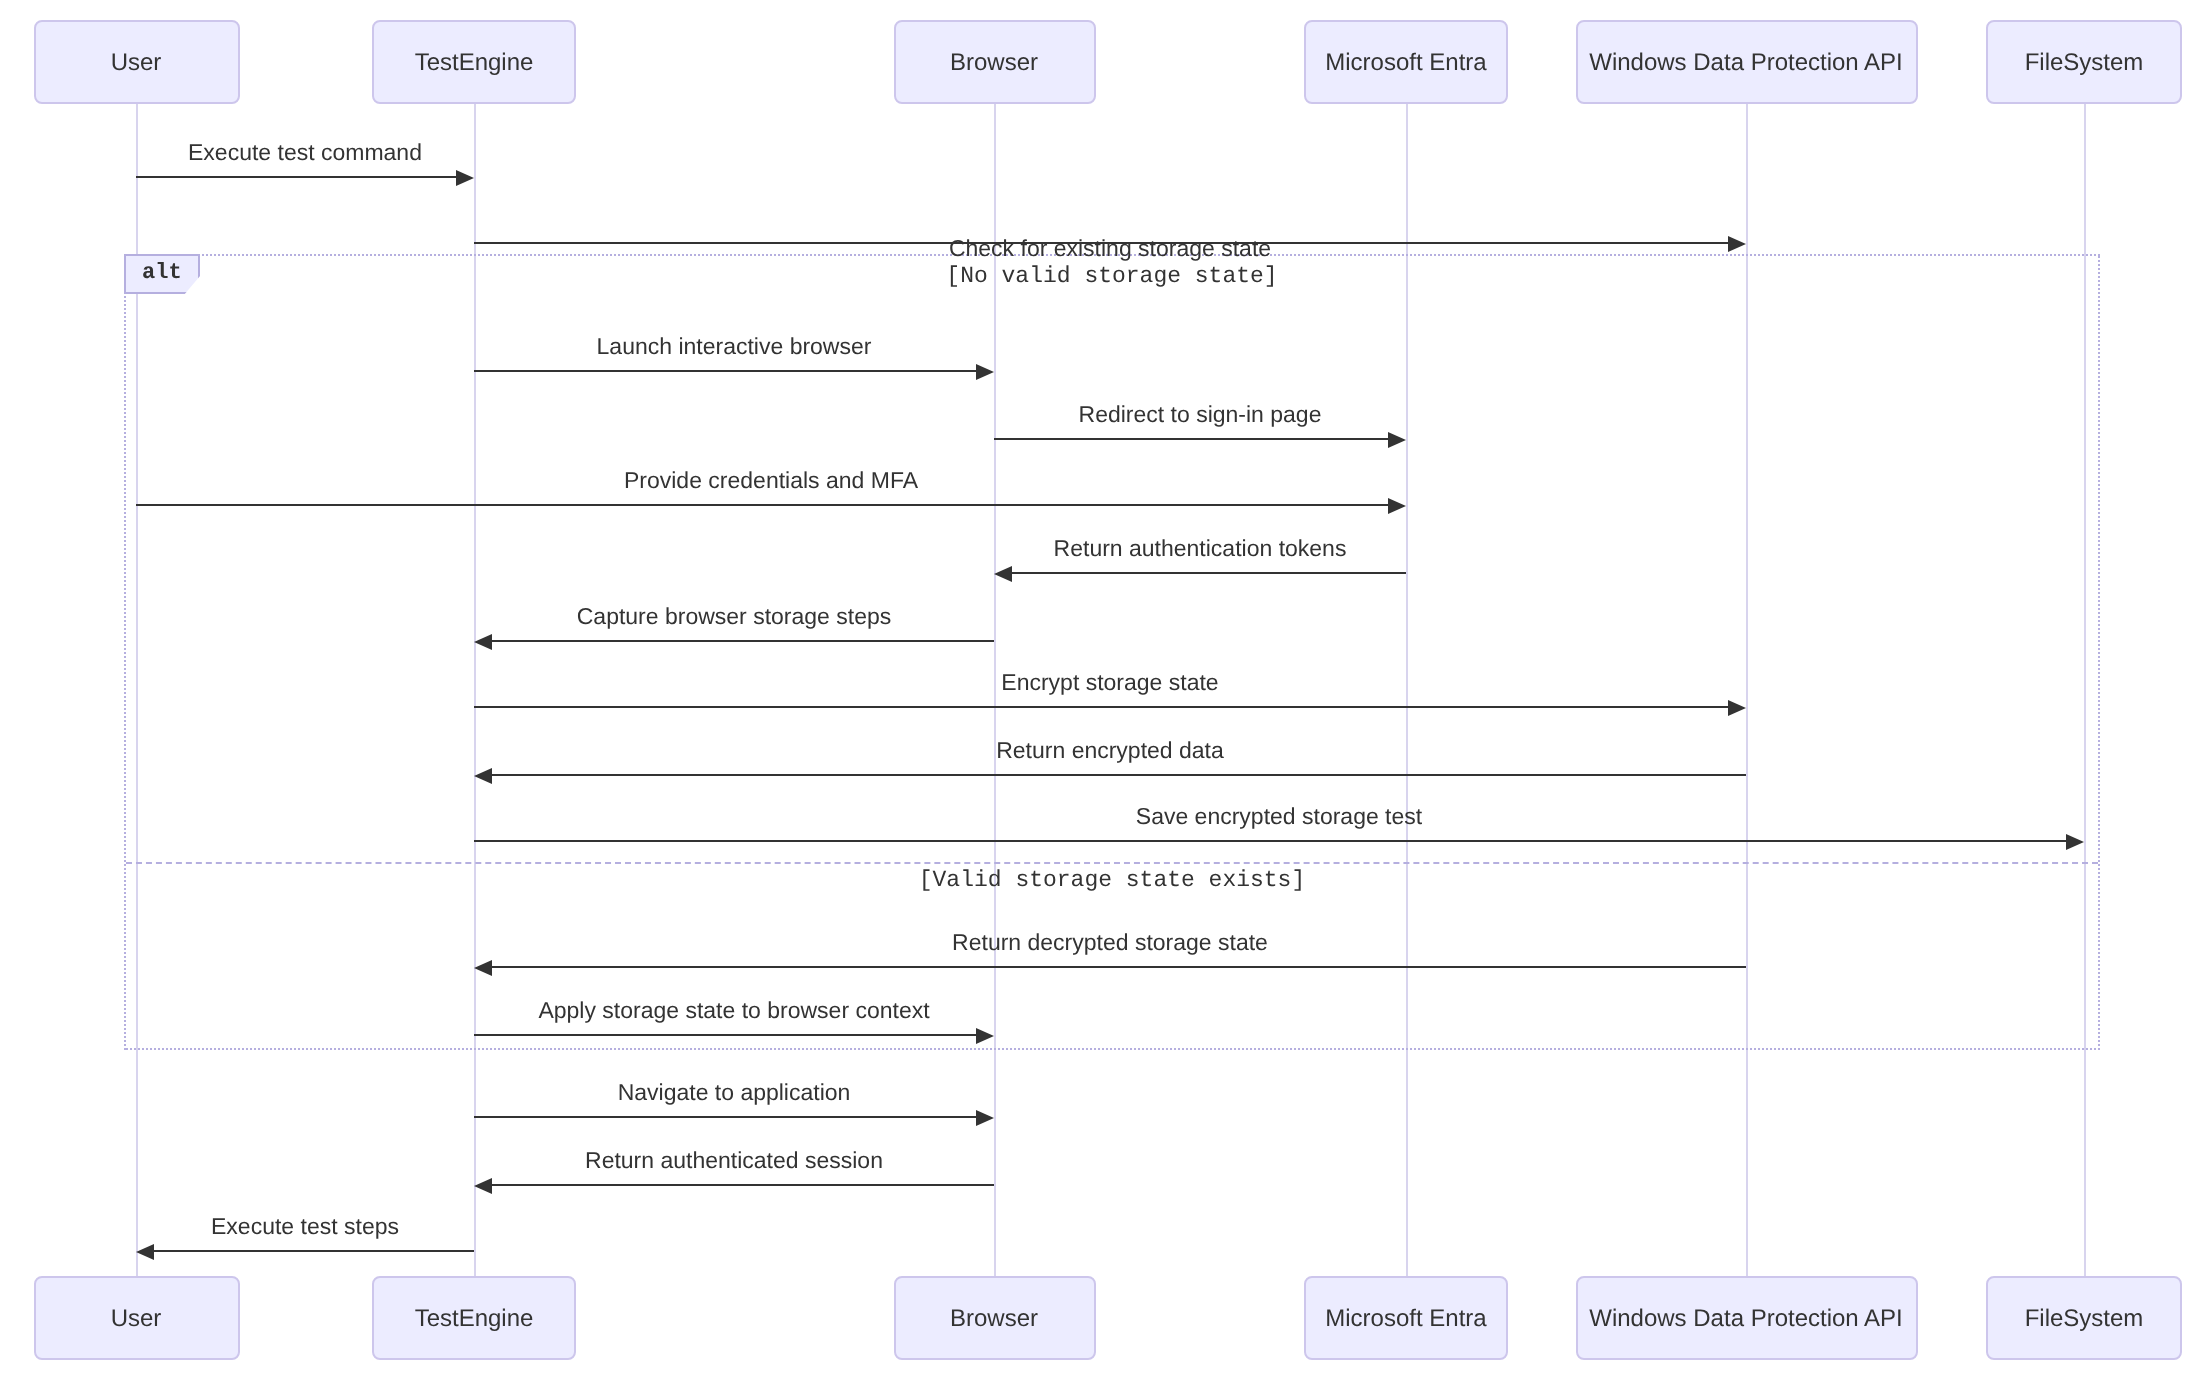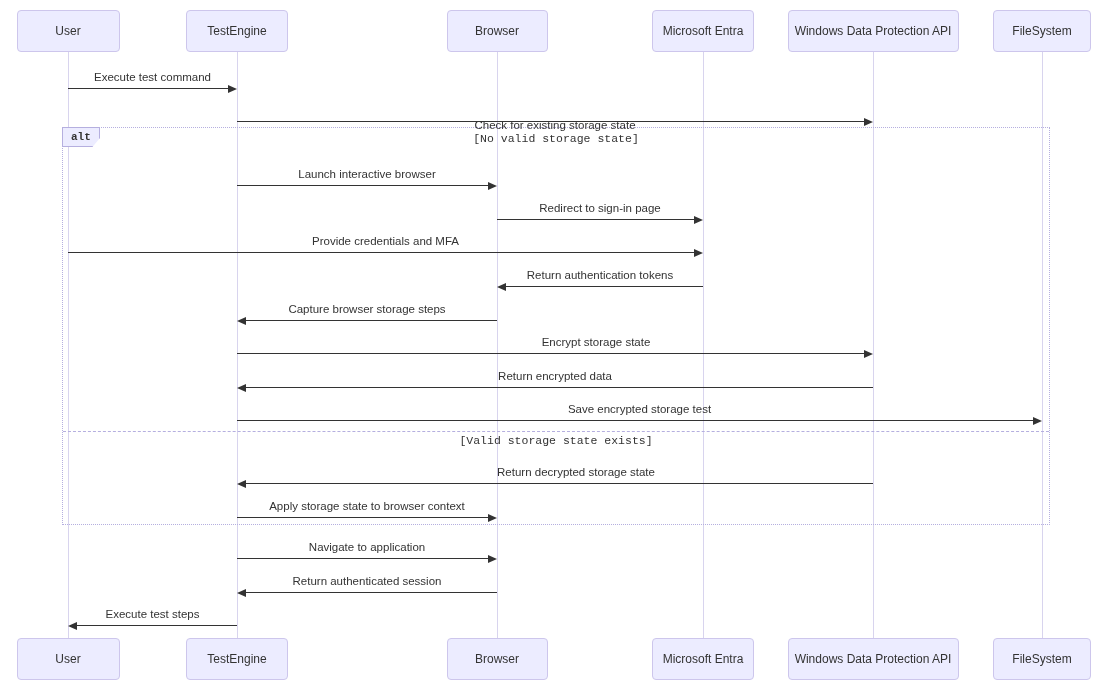--- a/index.html
+++ b/index.html
@@ -153,30 +153,30 @@
       <div class="arrowhead right" style="top: 215.5px; left: 694px;"></div>
       <div class="msg-label" style="left: 385.5px; top: 234px;">Provide credentials and MFA</div>
       <div class="msg-line" style="left: 68px; top: 252px; width: 627px;"></div>
       <div class="arrowhead right" style="top: 248.5px; left: 694px;"></div>
       <div class="msg-label" style="left: 600px; top: 268px;">Return authentication tokens</div>
       <div class="msg-line" style="left: 505px; top: 286px; width: 198px;"></div>
       <div class="arrowhead left" style="top: 282.5px; left: 497px;"></div>
       <div class="msg-label" style="left: 367px; top: 302px;">Capture browser storage steps</div>
       <div class="msg-line" style="left: 245px; top: 320px; width: 252px;"></div>
       <div class="arrowhead left" style="top: 316.5px; left: 237px;"></div>
-      <div class="msg-label" style="left: 555px; top: 335px; margin-left: 41px;">Encrypt storage state</div>
+      <div class="msg-label" style="left: 555px; top: 335px;">Encrypt storage state</div>
       <div class="msg-line" style="left: 237px; top: 353px; width: 628px;"></div>
       <div class="arrowhead right" style="top: 349.5px; left: 864px;"></div>
       <div class="msg-label" style="left: 555px; top: 369px;">Return encrypted data</div>
       <div class="msg-line" style="left: 245px; top: 387px; width: 628px;"></div>
       <div class="arrowhead left" style="top: 383.5px; left: 237px;"></div>
       <div class="msg-label" style="left: 639.5px; top: 402px;">Save encrypted storage test</div>
       <div class="msg-line" style="left: 237px; top: 420px; width: 797px;"></div>
       <div class="arrowhead right" style="top: 416.5px; left: 1033px;"></div>
-      <div class="msg-label" style="left: 555px; top: 465px; margin-left: 21px;">Return decrypted storage state</div>
+      <div class="msg-label" style="left: 555px; top: 465px;">Return decrypted storage state</div>
       <div class="msg-line" style="left: 245px; top: 483px; width: 628px;"></div>
       <div class="arrowhead left" style="top: 479.5px; left: 237px;"></div>
       <div class="msg-label" style="left: 367px; top: 499px;">Apply storage state to browser context</div>
       <div class="msg-line" style="left: 237px; top: 517px; width: 252px;"></div>
       <div class="arrowhead right" style="top: 513.5px; left: 488px;"></div>
       <div class="msg-label" style="left: 367px; top: 540px;">Navigate to application</div>
       <div class="msg-line" style="left: 237px; top: 558px; width: 252px;"></div>
       <div class="arrowhead right" style="top: 554.5px; left: 488px;"></div>
       <div class="msg-label" style="left: 367px; top: 574px;">Return authenticated session</div>
       <div class="msg-line" style="left: 245px; top: 592px; width: 252px;"></div>

